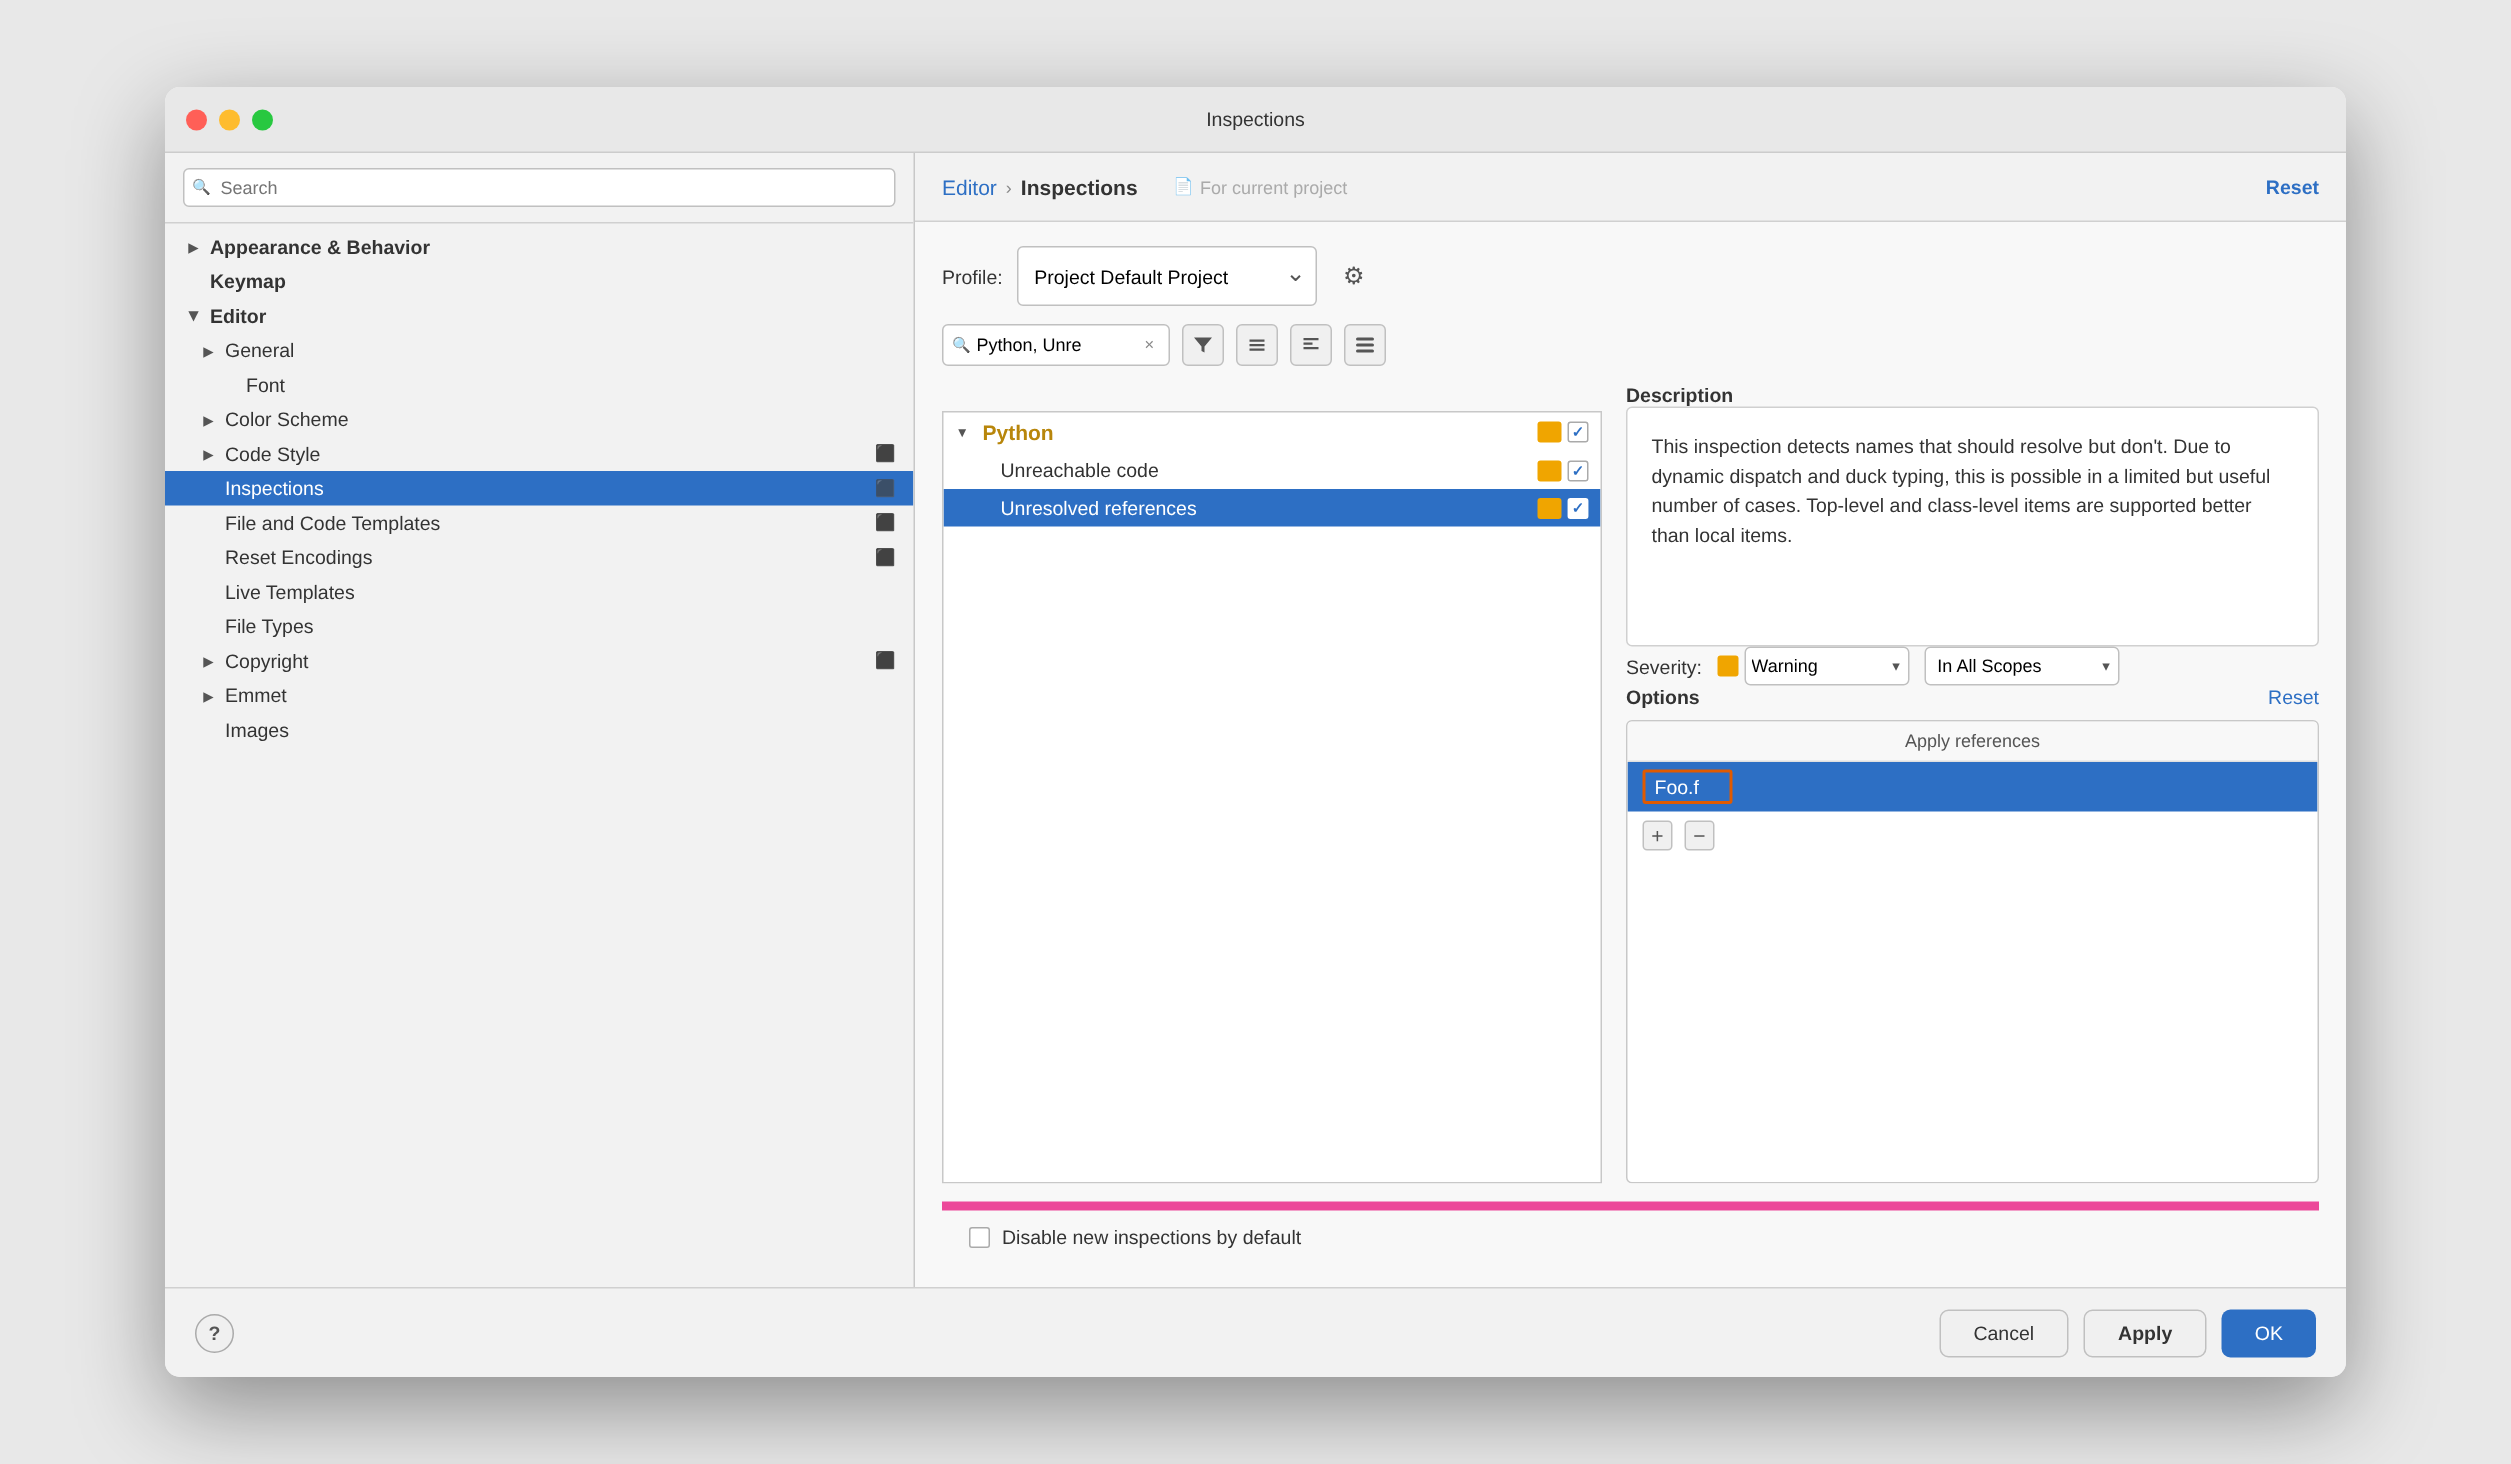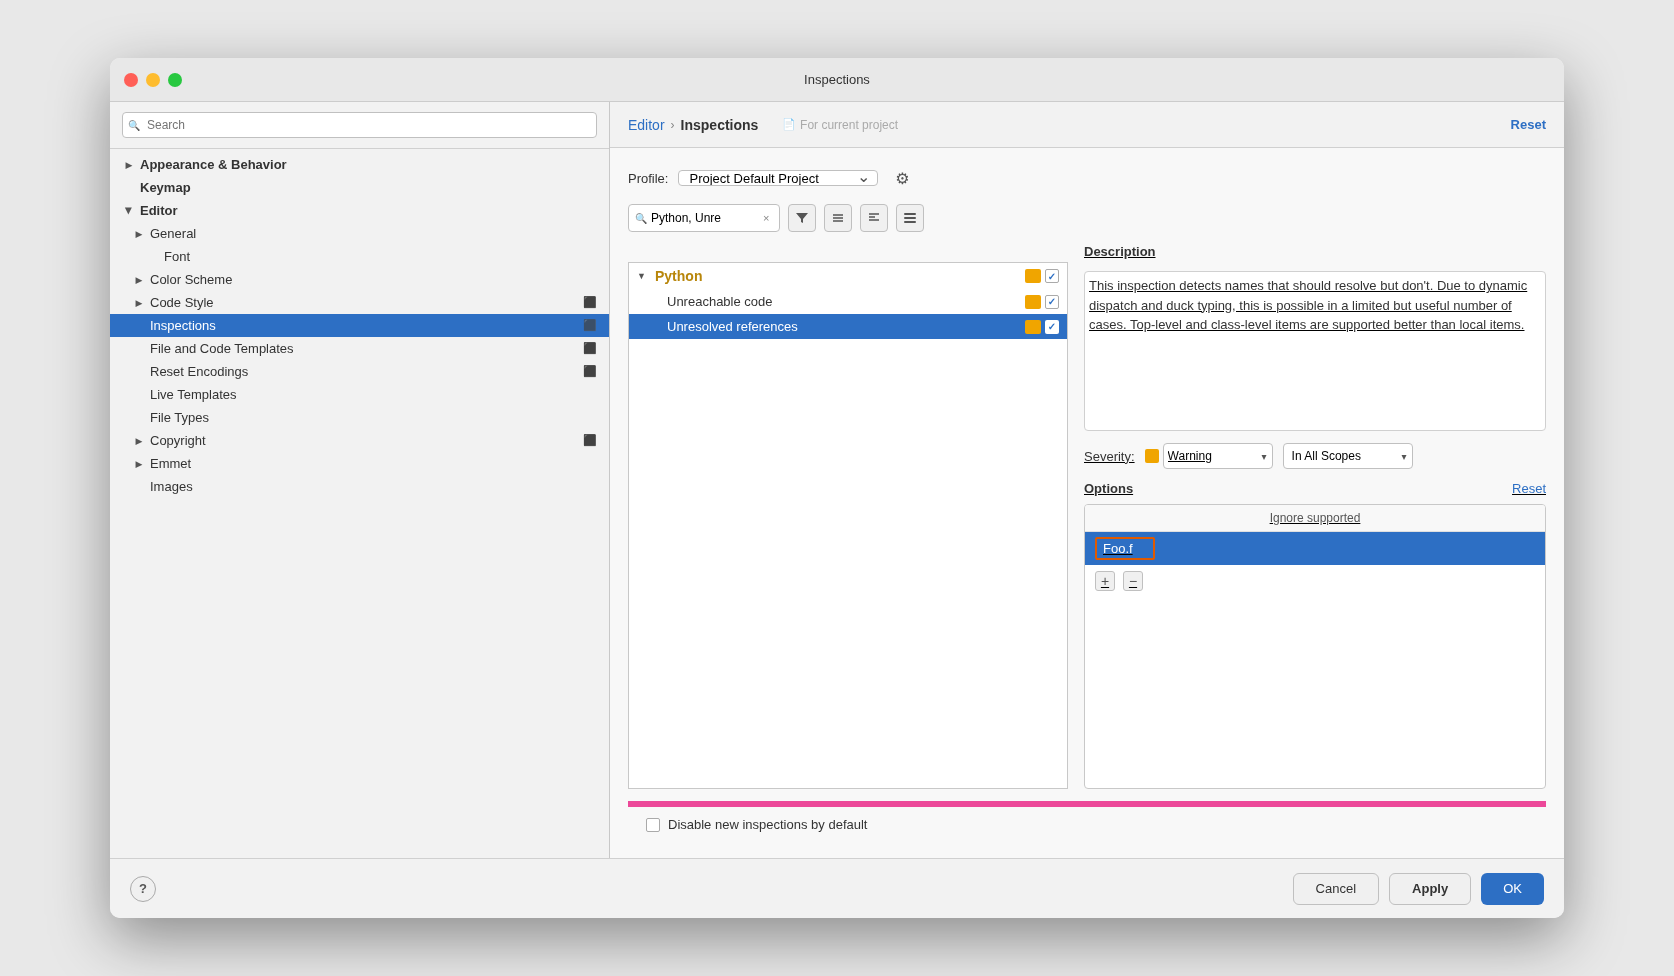--- a/index.html
+++ b/index.html
@@ -215,21 +215,21 @@
       display: flex;
       align-items: center;
       gap: 10px;
     }
     .profile-label {
       font-size: 13px;
       color: #333;
       font-weight: 500;
     }
     .profile-select {
-      height: 16px;
+      height: 40px;
       border: 1px solid #c0c0c0;
       border-radius: 4px;
       background: white;
       padding: 0 24px 0 10px;
       font-size: 13px;
       appearance: none;
       -webkit-appearance: none;
       cursor: pointer;
       min-width: 200px;
     }
@@ -375,34 +375,32 @@
       color: #2d6fc4;
     }
     .insp-checkbox.checked::before { content: "✓"; font-weight: bold; }
 
     
     .description-panel {
       flex: 1;
       display: flex;
       flex-direction: column;
       padding-left: 16px;
-      gap: 12px;
       overflow: hidden;
-      text-decoration: underline;
     }
     .description-title {
       font-size: 13px;
       font-weight: 600;
       color: #333;
     }
     .description-text {
       border: 1px solid #d0d0d0;
       border-radius: 4px;
       background: white;
-      padding: 4px;
+      padding: 16px;
       font-size: 13px;
       line-height: 1.5;
       color: #333;
       flex: 0 0 auto;
       height: 160px;
       overflow-y: auto;
     }
     .severity-row {
       display: flex;
       align-items: center;
@@ -845,21 +843,21 @@
                 <span style="position:absolute;right:6px;top:50%;transform:translateY(-50%);color:#555;font-size:10px;pointer-events:none">▾</span>
               </div>
             </div>
 
             <div class="options-section">
               <div class="options-header">
                 <span class="options-title">Options</span>
                 <span class="options-reset">Reset</span>
               </div>
               <div class="options-table">
-                <div class="options-table-header">Ignore supported</div>
+                <div class="options-table-header">Apply references</div>
                 <div class="options-table-row">
                   <input class="options-input-cell" type="text" value="Foo.f" style="">
                 </div>
                 <div class="options-table-add-remove">
                   <button class="add-remove-btn">+</button>
                   <button class="add-remove-btn">−</button>
                 </div>
               </div>
             </div>
           </div>

